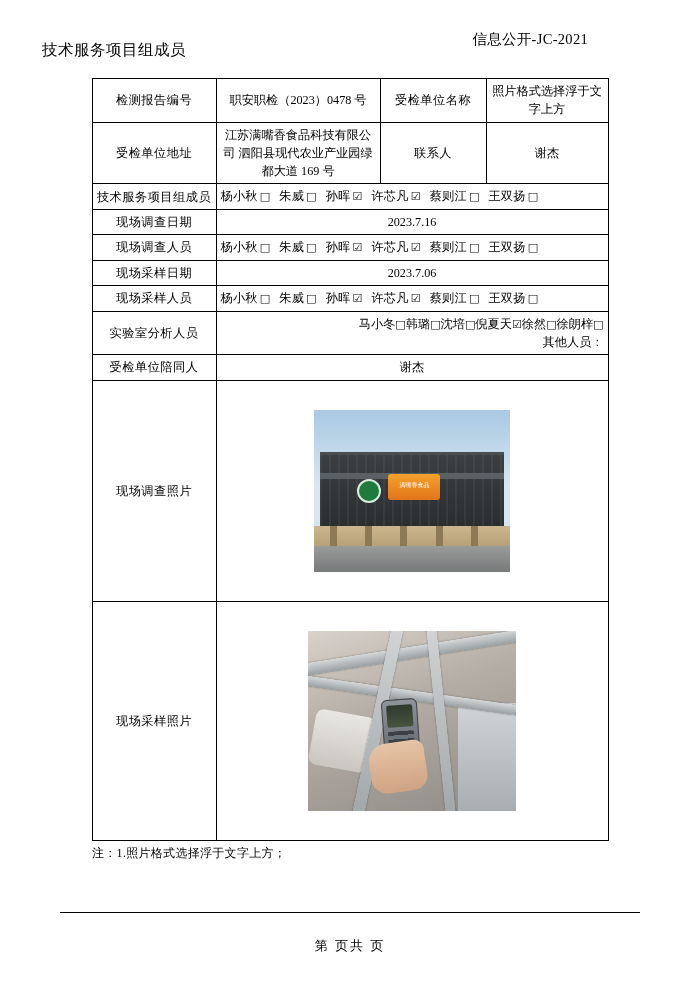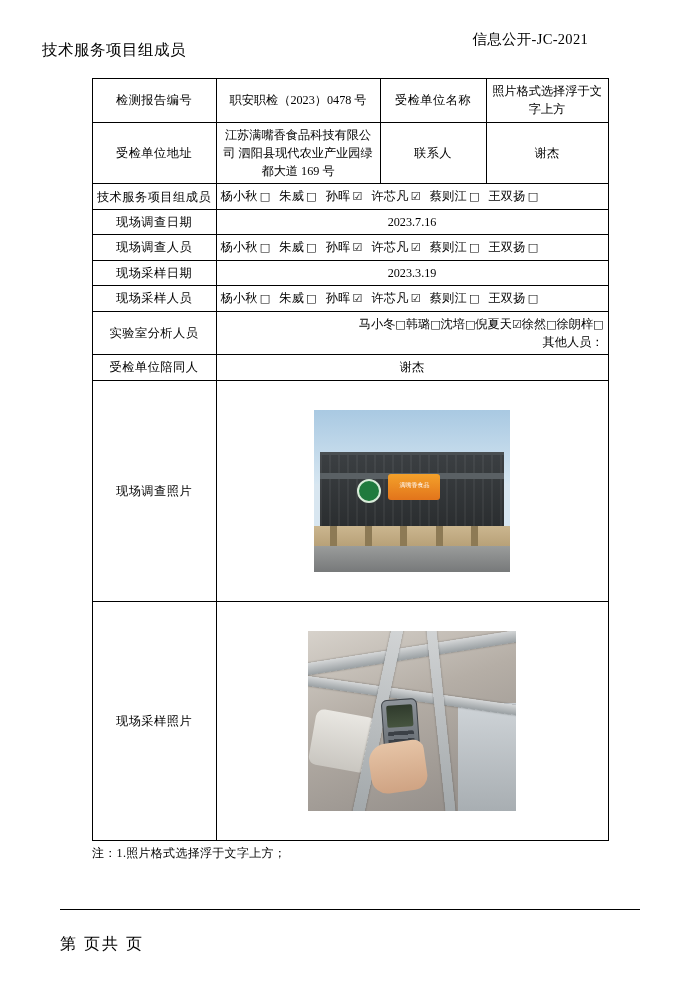--- a/index.html
+++ b/index.html
@@ -263,21 +263,22 @@
 
   
   .footer {
     position: absolute;
     left: 60px;
     right: 60px;
     bottom: 34px;
   }
   .footer-rule { border-bottom: 1.2px solid #000; }
   .footer-text {
-    font-size: 16px;
+    text-align: center;
+    font-size: 13px;
     margin-top: 24px;
     letter-spacing: 2px;
   }
 </style>
 </head>
 <body>
 
 <div class="page">
 
   <div class="header">
@@ -314,21 +315,21 @@
       <tr>
         <td class="lbl">现场调查日期</td>
         <td class="c-center" colspan="3">2023.7.16</td>
       </tr>
       <tr>
         <td class="lbl">现场调查人员</td>
         <td class="members" colspan="3"><span><span class="nm">杨小秋</span><span class="box">□</span></span><span class="gap"></span><span><span class="nm">朱威</span><span class="box">□</span></span><span class="gap"></span><span><span class="nm">孙晖</span><span class="box">☑</span></span><span class="gap"></span><span><span class="nm">许芯凡</span><span class="box">☑</span></span><span class="gap"></span><span><span class="nm">蔡则江</span><span class="box">□</span></span><span class="gap"></span><span><span class="nm">王双扬</span><span class="box">□</span></span></td>
       </tr>
       <tr>
         <td class="lbl">现场采样日期</td>
-        <td class="c-center" colspan="3">2023.3.19</td>
+        <td class="c-center" colspan="3">2023.7.06</td>
       </tr>
       <tr>
         <td class="lbl">现场采样人员</td>
         <td class="members" colspan="3"><span><span class="nm">杨小秋</span><span class="box">□</span></span><span class="gap"></span><span><span class="nm">朱威</span><span class="box">□</span></span><span class="gap"></span><span><span class="nm">孙晖</span><span class="box">☑</span></span><span class="gap"></span><span><span class="nm">许芯凡</span><span class="box">☑</span></span><span class="gap"></span><span><span class="nm">蔡则江</span><span class="box">□</span></span><span class="gap"></span><span><span class="nm">王双扬</span><span class="box">□</span></span></td>
       </tr>
       <tr>
         <td class="lbl">实验室分析人员</td>
         <td class="lab-cell" colspan="3">
           <div><span><span class="nm">马小冬</span><span class="box">□</span></span><span class="gap"></span><span><span class="nm">韩璐</span><span class="box">□</span></span><span class="gap"></span><span><span class="nm">沈培</span><span class="box">□</span></span><span class="gap"></span><span><span class="nm">倪夏天</span><span class="box">☑</span></span><span class="gap"></span><span><span class="nm">徐然</span><span class="box">□</span></span><span class="gap"></span><span><span class="nm">徐朗梓</span><span class="box">□</span></span></div>
           <div>其他人员：</div>

